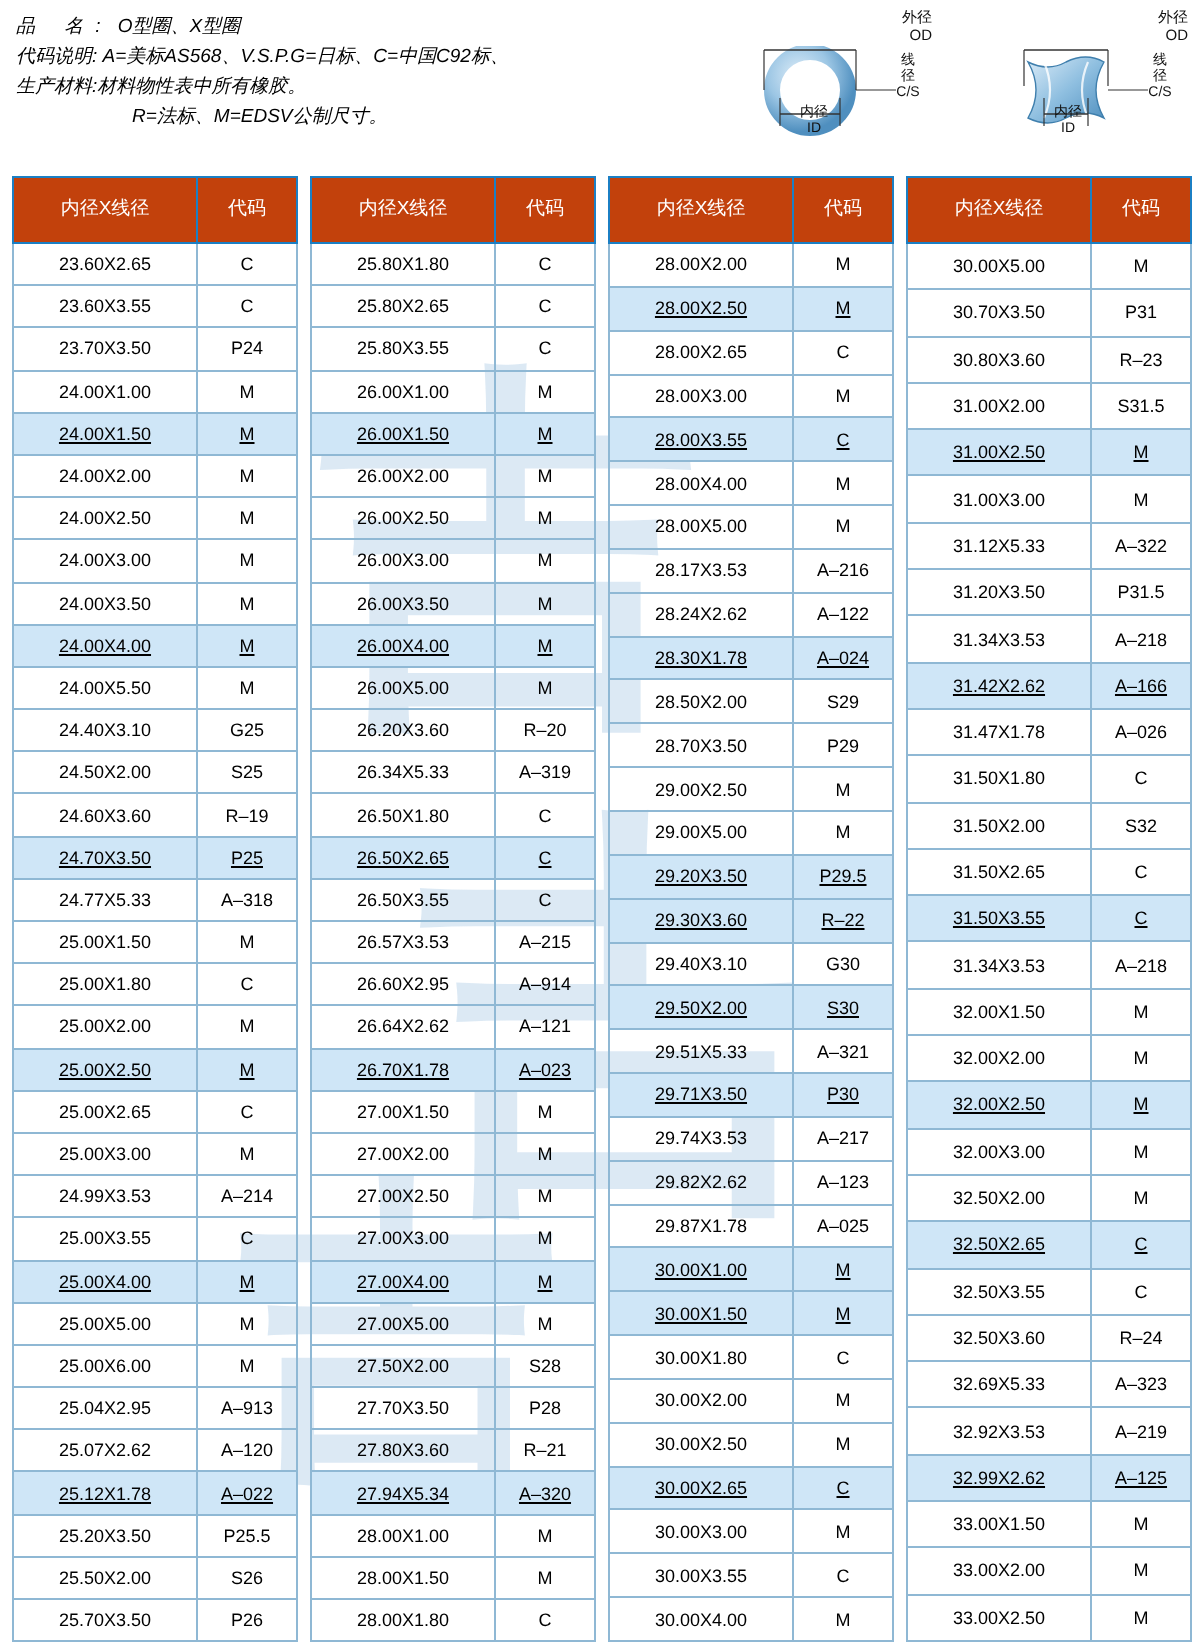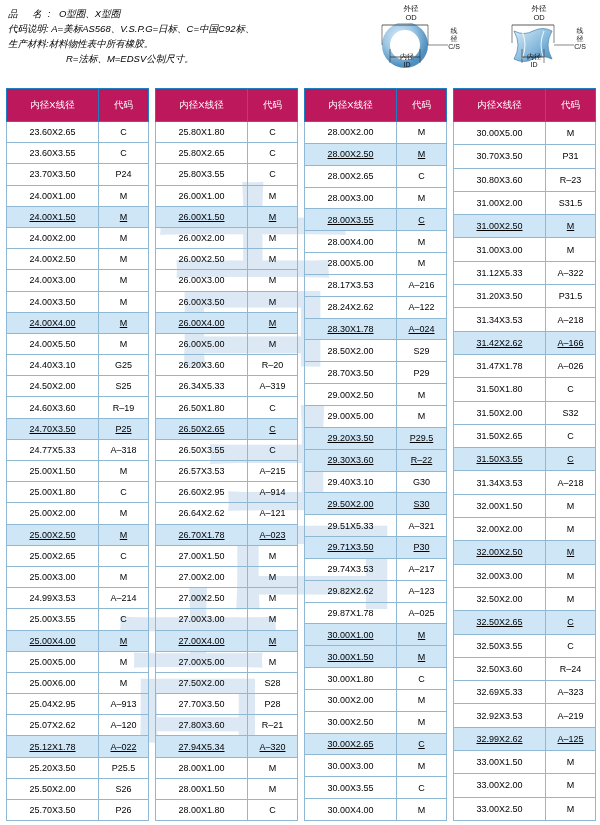--- a/index.html
+++ b/index.html
@@ -35,21 +35,21 @@
     gap:18px;
     align-items:flex-start;
   }
   .diag{
     position:relative;
     width:110px;
     font-size:7.5px;
     color:#111;
   }
   .diag .toplabel{
-    text-align:center;
+    text-align:right;
     line-height:9px;
   }
   .diag .body{
     position:relative;
     height:46px;
     margin-top:1px;
   }
   .inner-lab{
     position:absolute;
     font-size:7px;
@@ -100,21 +100,21 @@
   th,td{
     border:1px solid #8fb8d4;
     font-size:9px;
     height:20.2px;
     text-align:center;
     padding:0;
     line-height:20px;
     white-space:nowrap;
   }
   th{
-    background:#be185d;
+    background:#c2410c;
     color:#fff;
     font-size:9.5px;
     height:32px;
     line-height:32px;
     border:1px solid #1b7fc4;
     font-weight:normal;
   }
   col.c1{width:92px;}
   col.c2{width:50px;}
   tr.hl td{background:#cfe6f7;text-decoration:underline;}

